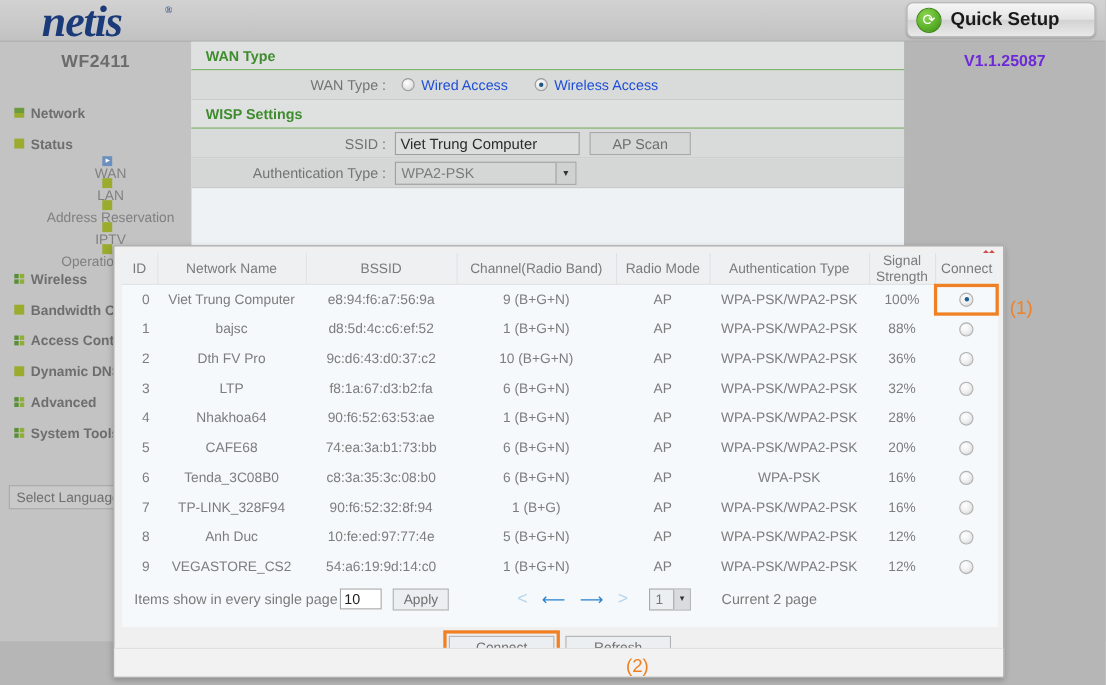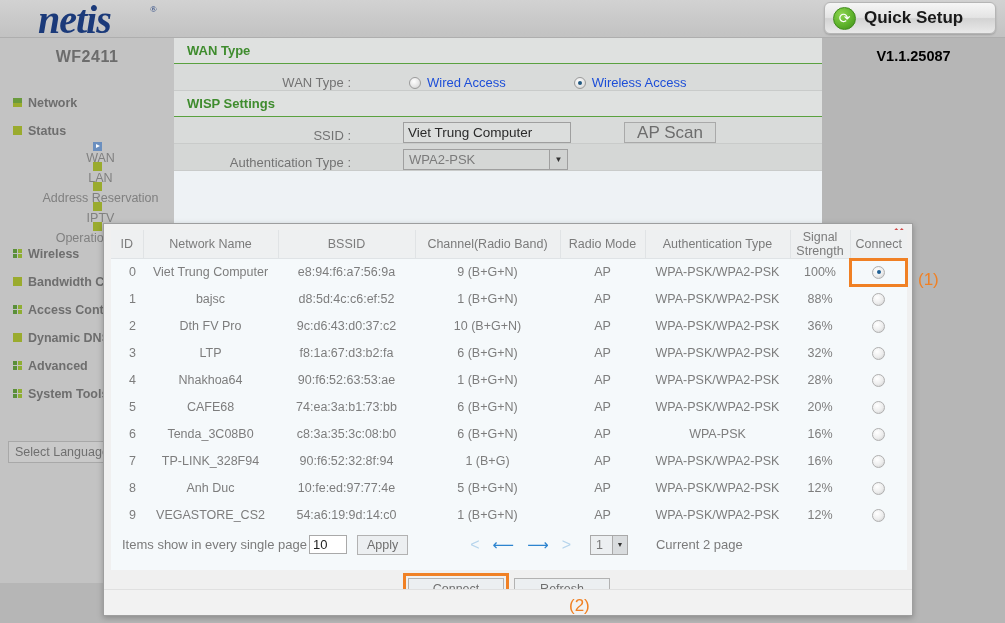--- a/index.html
+++ b/index.html
@@ -106,22 +106,22 @@
   .main {
     position: absolute; left: 174px; top: 0; width: 648px; height: 545px;
     background: #eef2f5;
   }
   .section-title {
     height: 26px; line-height: 26px; padding-left: 13px;
     font-size: 13px; font-weight: bold; color: #3f8c2e;
     background: #dfe1e0; border-bottom: 1px solid #5aa13f;
   }
   .row {
-    height: 27px; display: flex; align-items: flex-end;
-    background: #d9dbda; border-bottom: 1px solid #c9cbca; gap: 44px;
+    height: 27px; display: flex; align-items: center;
+    background: #d9dbda; border-bottom: 1px solid #c9cbca;
   }
   .row.alt { background: #d5d7d6; }
   .row-label {
     width: 185px; text-align: right; padding-right: 8px;
     font-size: 13px; color: #737373;
   }
   .radio-opt { display: flex; align-items: center; margin-right: 18px; cursor: pointer; }
   .radio {
     width: 12px; height: 12px; border-radius: 50%;
     background: radial-gradient(circle at 40% 35%, #ffffff 0%, #e3e3e3 60%, #c4c4c4 100%);
@@ -132,41 +132,41 @@
     border-radius:50%; background:#20577f;
   }
   .radio-opt span { margin-left: 6px; font-size: 13px; color: #1d4ed8; }
   .text-input {
     height: 21px; border: 1px solid #9f9f9f; background: #dcdedd;
     font-size: 13.5px; color: #2a2a2a; padding: 0 4px;
     display: flex; align-items: center;
   }
   .btn-flat {
     height: 21px; min-width: 80px; border: 1px solid #a9a9a9;
-    background: #d5d7d6; font-size: 17px; color: #6d6d6d;
+    background: #d5d7d6; font-size: 13px; color: #6d6d6d;
     display: flex; align-items: center; justify-content: center; cursor: pointer;
   }
   .select-box {
     height: 21px; width: 165px; border: 1px solid #9f9f9f; background: #d5d7d6;
     display: flex; align-items: center; justify-content: space-between;
     font-size: 13px; color: #7b7b7b; padding-left: 5px; cursor: pointer;
   }
   .select-arrow {
     width: 18px; height: 19px; background: #d0d2d1; border-left: 1px solid #9f9f9f;
     display: flex; align-items: center; justify-content: center;
     font-size: 8px; color: #333;
   }
 
   .right-col {
     position: absolute; left: 822px; top: 0; width: 183px; height: 545px;
     background: #b6b6b6;
   }
   .version {
     text-align: center; margin-top: 10px;
-    font-size: 14.5px; font-weight: bold; color: #000000;
+    font-size: 14.5px; font-weight: bold; color: #6d28d9;
   }
 
   
   .modal {
     position: absolute; left: 103px; top: 185px; width: 810px; height: 393px;
     background: #f0f0f0; border: 1px solid #9e9e9e;
     box-shadow: 0 2px 6px rgba(0,0,0,.25);
   }
   .modal-close {
     position: absolute; right: 6px; top: 3px;

